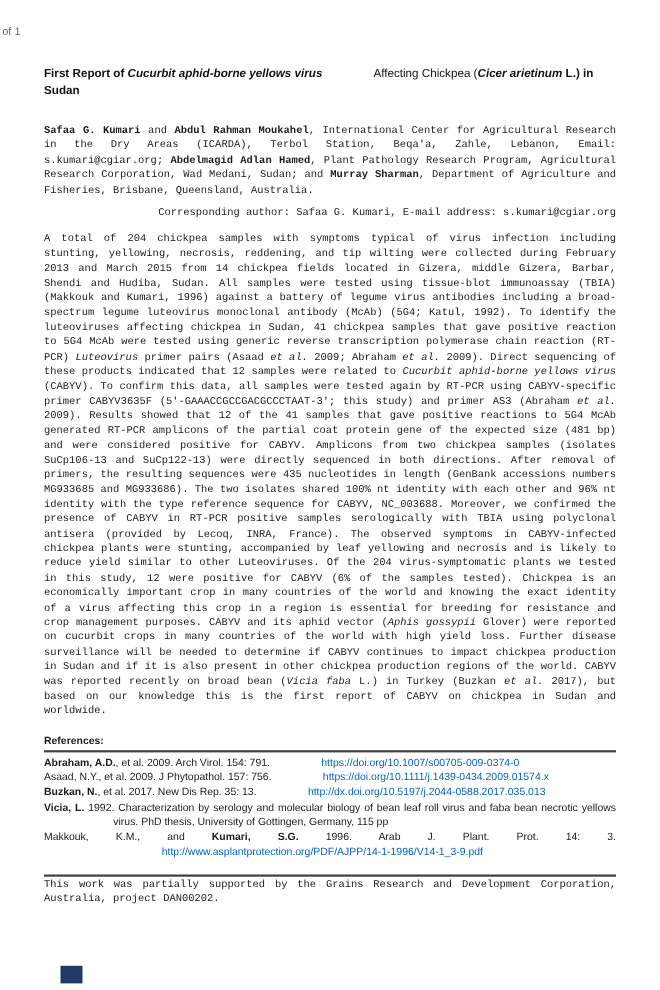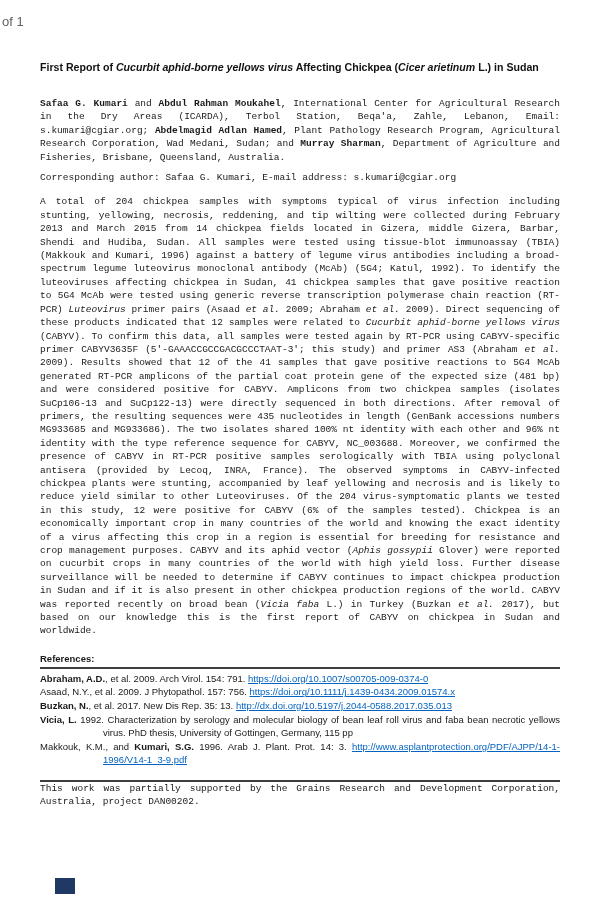--- a/index.html
+++ b/index.html
@@ -5,70 +5,70 @@
   html, body { margin:0; padding:0; }
   body {
     width:600px; height:900px;
     background:#ffffff;
     font-family:"Liberation Sans", sans-serif;
     color:#1a1a1a;
     position:relative;
     overflow:hidden;
   }
   .page-indicator {
-    position:absolute; top:14px; left:2px;
-    font-size:13px; color:#5f6163;
+    position:absolute; top:24px; left:2px;
+    font-size:10px; color:#5f6163;
   }
   .page { padding:60px 40px 0 40px; }
   .title {
     font-weight:bold;
     font-size:10.6px;
     line-height:15px;
     color:#111;
   }
   .para {
     font-size:9.5px;
     line-height:13.4px;
     text-align:justify;
     font-family:Liberation Mono, monospace;
   }
   .authors { margin-top:22px; }
-  .corres  { margin-top:7px; text-align:left; }
+  .corres  { margin-top:7px; text-align:right; }
   .abstract { margin-top:11px; }
   .refhead {
     margin-top:14px;
     font-weight:bold;
     font-size:9.5px;
     line-height:13px;
   }
   .rule { border:none; border-top:2px solid #3f3f3f; margin:2px 0 3px 0; }
   .rule2 { border:none; border-top:2px solid #3f3f3f; margin:13px 0 0 0; }
   .ref {
     font-size:9.5px;
     line-height:13.6px;
     text-align:justify;
     padding-left:63px;
     text-indent:-63px;
   }
-  .lnk { color:#0563C1; text-decoration:underline; cursor:pointer; }
+  .lnk { color:#0563C1; cursor:pointer;margin-left:44px; }
   .ack { }
   .navy-square {
     position:absolute; left:55px; top:878px;
     width:20px; height:16px;
     background:#1F3864;
   }
 </style>
 </head>
 <body>
 
 <div class="page-indicator">of 1</div>
 
 <div class="page">
 
-  <div class="title"><span style="font-weight: bold;">First Report of </span><span style="font-weight: bold; font-style: italic;">Cucurbit aphid-borne yellows virus</span><span style="font-weight: bold;"> Affecting Chickpea (</span><span style="font-weight: bold; font-style: italic;">Cicer arietinum</span><span style="font-weight: bold;"> L.) in Sudan</span></div>
+  <div class="title"><span style="font-weight: bold;">First Report of </span><span style="font-weight: bold; font-style: italic;">Cucurbit aphid-borne yellows virus</span><span style="font-weight: normal; padding-left: 44px;"> Affecting Chickpea (</span><span style="font-weight: bold; font-style: italic;">Cicer arietinum</span><span style="font-weight: bold;"> L.) in Sudan</span></div>
 
   <div class="para authors"><span style="font-weight: bold;">Safaa G. Kumari</span><span> and </span><span style="font-weight: bold;">Abdul Rahman Moukahel</span><span>, International Center for Agricultural Research in the Dry Areas (ICARDA), Terbol Station, Beqa'a, Zahle, Lebanon, Email: s.kumari@cgiar.org; </span><span style="font-weight: bold;">Abdelmagid Adlan Hamed</span><span>, Plant Pathology Research Program, Agricultural Research Corporation, Wad Medani, Sudan; and </span><span style="font-weight: bold;">Murray Sharman</span><span>, Department of Agriculture and Fisheries, Brisbane, Queensland, Australia.</span></div>
 
   <div class="para corres">Corresponding author: Safaa G. Kumari, E-mail address: s.kumari@cgiar.org</div>
 
   <div class="para abstract"><span>A total of 204 chickpea samples with symptoms typical of virus infection including stunting, yellowing, necrosis, reddening, and tip wilting were collected during February 2013 and March 2015 from 14 chickpea fields located in Gizera, middle Gizera, Barbar, Shendi and Hudiba, Sudan. All samples were tested using tissue-blot immunoassay (TBIA) (Makkouk and Kumari, 1996) against a battery of legume virus antibodies including a broad-spectrum legume luteovirus monoclonal antibody (McAb) (5G4; Katul, 1992). To identify the luteoviruses affecting chickpea in Sudan, 41 chickpea samples that gave positive reaction to 5G4 McAb were tested using generic reverse transcription polymerase chain reaction (RT-PCR) </span><span style="font-style: italic;">Luteovirus</span><span> primer pairs (Asaad </span><span style="font-style: italic;">et al.</span><span> 2009; Abraham </span><span style="font-style: italic;">et al.</span><span> 2009). Direct sequencing of these products indicated that 12 samples were related to </span><span style="font-style: italic;">Cucurbit aphid-borne yellows virus</span><span> (CABYV). To confirm this data, all samples were tested again by RT-PCR using CABYV-specific primer CABYV3635F (5'-GAAACCGCCGACGCCCTAAT-3'; this study) and primer AS3 (Abraham </span><span style="font-style: italic;">et al.</span><span> 2009). Results showed that 12 of the 41 samples that gave positive reactions to 5G4 McAb generated RT-PCR amplicons of the partial coat protein gene of the expected size (481 bp) and were considered positive for CABYV. Amplicons from two chickpea samples (isolates SuCp106-13 and SuCp122-13) were directly sequenced in both directions. After removal of primers, the resulting sequences were 435 nucleotides in length (GenBank accessions numbers MG933685 and MG933686). The two isolates shared 100% nt identity with each other and 96% nt identity with the type reference sequence for CABYV, NC_003688. Moreover, we confirmed the presence of CABYV in RT-PCR positive samples serologically with TBIA using polyclonal antisera (provided by Lecoq, INRA, France). The observed symptoms in CABYV-infected chickpea plants were stunting, accompanied by leaf yellowing and necrosis and is likely to reduce yield similar to other Luteoviruses. Of the 204 virus-symptomatic plants we tested in this study, 12 were positive for CABYV (6% of the samples tested). Chickpea is an economically important crop in many countries of the world and knowing the exact identity of a virus affecting this crop in a region is essential for breeding for resistance and crop management purposes. CABYV and its aphid vector (</span><span style="font-style: italic;">Aphis gossypii</span><span> Glover) were reported on cucurbit crops in many countries of the world with high yield loss. Further disease surveillance will be needed to determine if CABYV continues to impact chickpea production in Sudan and if it is also present in other chickpea production regions of the world. CABYV was reported recently on broad bean (</span><span style="font-style: italic;">Vicia faba</span><span> L.) in Turkey (Buzkan </span><span style="font-style: italic;">et al.</span><span> 2017), but based on our knowledge this is the first report of CABYV on chickpea in Sudan and worldwide.</span></div>
 
   <div class="refhead">References:</div>
   <hr class="rule">
 

